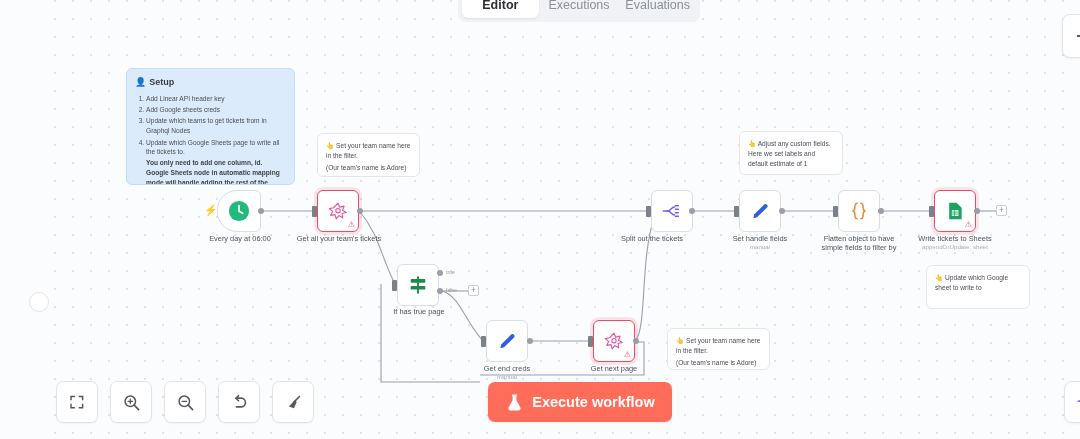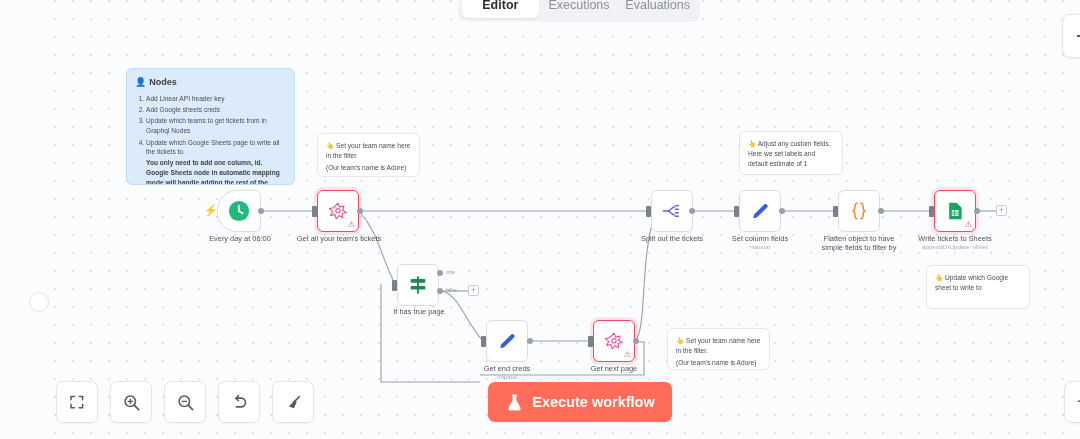--- a/index.html
+++ b/index.html
@@ -214,21 +214,21 @@
 
   <div class="tabbar">
     <div class="tab active">Editor</div>
     <div class="tab">Executions</div>
     <div class="tab">Evaluations</div>
   </div>
 
   <div class="sticky blue" style="left:86px; top:68px; width:169px; height:117px;">
     <div class="note-title">
       <span class="hand">👤</span>
-      <span>Nodes</span>
+      <span>Setup</span>
     </div>
     <ol>
       <li>Add Linear API header key</li>
       <li>Add Google sheets creds</li>
       <li>Update which teams to get tickets from in Graphql Nodes</li>
       <li>
         <span>Update which Google Sheets page to write all the tickets to.</span>
         <b>You only need to add one column, id. Google Sheets node in automatic mapping mode will handle adding the rest of the columns.</b>
       </li>
 
@@ -331,32 +331,32 @@
       <path d="M2.5 12h5" stroke="#7a5cf0" stroke-width="1.7" stroke-linecap="round"></path>
       <path d="M7.5 12c3 0 4-4.3 7.2-4.3" stroke="#7a5cf0" stroke-width="1.7" fill="none" stroke-linecap="round"></path>
       <path d="M7.5 12c3 0 4 4.3 7.2 4.3" stroke="#7a5cf0" stroke-width="1.7" fill="none" stroke-linecap="round"></path>
       <rect x="15" y="5.4" width="4.6" height="1.8" rx=".6" fill="#7a5cf0"></rect>
       <rect x="15" y="9.2" width="4.6" height="1.8" rx=".6" fill="#7a5cf0"></rect>
       <rect x="15" y="13" width="4.6" height="1.8" rx=".6" fill="#7a5cf0"></rect>
       <rect x="15" y="16.8" width="4.6" height="1.8" rx=".6" fill="#7a5cf0"></rect>
     </svg>
   </div>
   <span class="port" style="left:649px; top:208px;"></span>
-  <div class="node-label" style="left:588px; top:234px; width:88px;text-align:center;">Split out the tickets</div>
+  <div class="node-label" style="left:568px; top:234px; width:88px;text-align:center;">Split out the tickets</div>
 
   <span class="port in" style="left:694px; top:206px;"></span>
   <div class="node" style="left:699px; top:190px;">
     <svg width="21" height="21" viewBox="0 0 24 24">
       <path d="M4 19.4 5 15.1 16.1 4.1a2.1 2.1 0 0 1 3 0l.3.3a2.1 2.1 0 0 1 0 3L8.3 18.4Z" fill="#2f5fe0"></path>
       <path d="M4 19.4 8.3 18.4 5 15.1Z" fill="#2f5fe0"></path>
     </svg>
   </div>
   <span class="port" style="left:739px; top:208px;"></span>
   <div class="node-label" style="left:678px; top:234px; width:84px;">
-    <span>Set column fields</span>
+    <span>Set handle fields</span>
     <span class="node-sub">manual</span>
   </div>
 
   <span class="port in" style="left:793px; top:206px;"></span>
   <div class="node" style="left:798px; top:190px;">
     <svg width="22" height="22" viewBox="0 0 24 24">
       <path d="M10 3.5c-2.6 0-2.6 3.4-2.6 5.3S6.4 12 4.8 12c1.6 0 2.6 1.3 2.6 3.2s0 5.3 2.6 5.3" fill="none" stroke="#ef8b32" stroke-width="1.7" stroke-linecap="round"></path>
       <path d="M14 3.5c2.6 0 2.6 3.4 2.6 5.3s1 3.2 2.6 3.2c-1.6 0-2.6 1.3-2.6 3.2s0 5.3-2.6 5.3" fill="none" stroke="#ef8b32" stroke-width="1.7" stroke-linecap="round"></path>
     </svg>
   </div>

